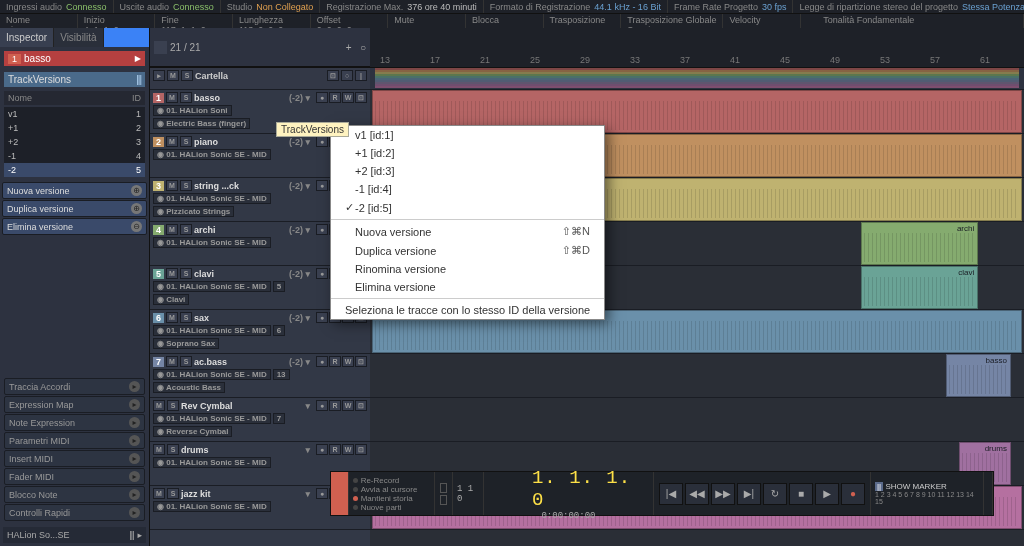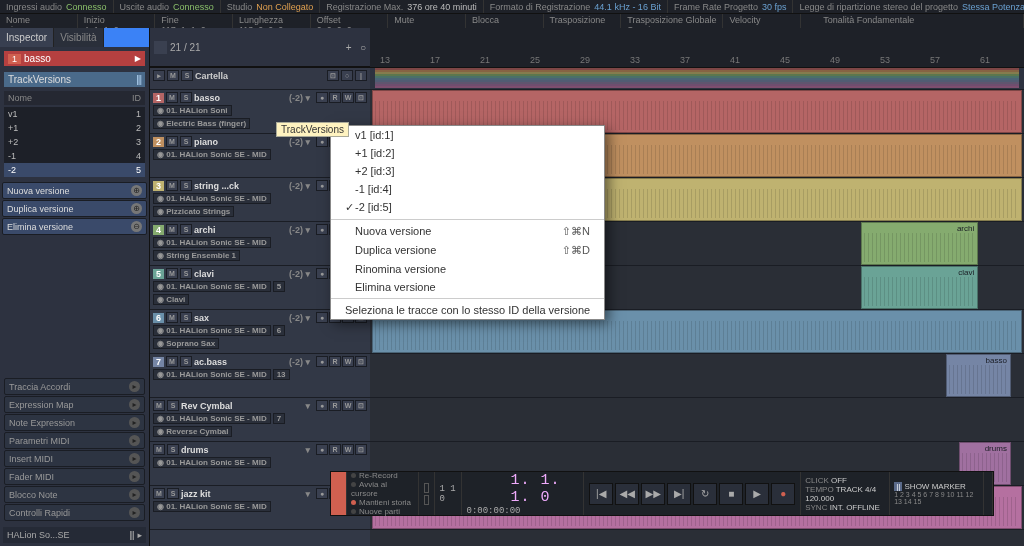--- a/index.html
+++ b/index.html
@@ -65,33 +65,33 @@
 .clip { position: absolute; height: 100%; border: 1px solid rgba(0,0,0,.3); overflow: hidden; }
 .clipLabel { position: absolute; top: 1px; right: 3px; font-size: 8px; color: #1a1d24; }
 .waveform { position: absolute; inset: 10px 2px 2px 2px; opacity: .4; background: repeating-linear-gradient(90deg, rgba(0,0,0,.3) 0 1px, transparent 1px 4px); }
 
 
 .folderRow .th { background: #333846; }
 .folderRow .th .fname { color: #ccc; }
 
 
 .ctxMenu { position: absolute; background: #fff; color: #333; border: 1px solid #888; box-shadow: 4px 4px 12px rgba(0,0,0,.5); font-size: 11px; z-index: 100; }
-.ctxMenu .item { padding: 3px 14px; white-space: nowrap; display: flex; align-items: flex-start; }
+.ctxMenu .item { padding: 3px 14px; white-space: nowrap; display: flex; align-items: flex-end; }
 .ctxMenu .sep { height: 1px; background: #ccc; margin: 2px 0; }
 .ctxMenu .check { width: 10px; display: inline-block; }
 .ctxMenu .short { margin-left: auto; padding-left: 50px; color: #555; }
 .tooltip { position: absolute; background: #fff3c0; color: #333; border: 1px solid #aa9; padding: 1px 4px; font-size: 10px; z-index: 101; }
 
 
 .transport { position: absolute; bottom: 30px; left: 330px; right: 30px; height: 45px; background: #1e2228; border: 1px solid #111; display: flex; z-index: 90; font-size: 9px; }
 .transport .sec { border-right: 1px solid #333; padding: 2px 4px; display: flex; flex-direction: column; justify-content: center; }
 .transport .tlist { font-size: 8px; color: #888; }
 .transport .tlist .dot { width: 5px; height: 5px; border-radius: 50%; background: #444; display: inline-block; margin-right: 3px; }
 .transport .tlist .dot.on { background: #d06050; }
-.transport .bigtime { font-size: 15px; color: #f0abfc; font-family: 'Courier New', monospace; letter-spacing: 1px; margin-left: 44px; }
+.transport .bigtime { font-size: 19px; color: #fde047; font-family: 'Courier New', monospace; letter-spacing: 1px; margin-left: 44px; }
 .transport .smalltime { font-size: 9px; color: #aaa; font-family: 'Courier New', monospace; }
 .transport .tbtn { width: 24px; height: 22px; background: #2a2f3a; border: 1px solid #111; display: flex; align-items: center; justify-content: center; color: #aaa; margin: 1px; font-size: 10px; }
 .transport .tbtnRow { display: flex; }
 .transport .lab { font-size: 8px; color: #888; }
 .transport .lab .v { color: #ccc; }
 
 
 .c-red { background: #b56565; }
 .c-orange { background: #c09060; }
 .c-yellow { background: #bfb270; }
@@ -370,23 +370,20 @@
                 <span style="margin-left:4px;display:flex;gap:1px">
                   <span class="btn">●</span>
                   <span class="btn">R</span>
                   <span class="btn">W</span>
                   <span class="btn">⊡</span>
                 </span>
               </div>
               <div class="line2">
                 <span class="sub">◉ 01. HALion Sonic SE - MID</span>
               </div>
-              <div class="line3">
-                <span class="sub">◉ String Ensemble 1</span>
-              </div>
             </div>
           </div>
           <div class="trackRow" style="height: 44px;">
             <div class="th">
               <div class="line1">
                 <span class="numBox c-teal">5</span>
                 <span class="btn">M</span>
                 <span class="btn">S</span>
                 <span class="name">clavi</span>
                 <span style="color:#888">(-2) ▾</span>
@@ -441,20 +438,23 @@
                 <span style="margin-left:4px;display:flex;gap:1px">
                   <span class="btn">●</span>
                   <span class="btn">R</span>
                   <span class="btn">W</span>
                   <span class="btn">⊡</span>
                 </span>
               </div>
               <div class="line2">
                 <span class="sub">◉ 01. HALion Sonic SE - MID</span>
                 <span class="sub">13</span>
+              </div>
+              <div class="line3">
+                <span class="sub">◉ Acoustic Bass</span>
               </div>
             </div>
           </div>
           <div class="trackRow" style="height: 44px;">
             <div class="th">
               <div class="line1">
                 <span class="btn">M</span>
                 <span class="btn">S</span>
                 <span class="name">Rev Cymbal</span>
                 <span style="color:#888"> ▾</span>
@@ -642,37 +642,32 @@
   <div class="sec" style="width:18px;">
       <div style="height:10px;border:1px solid #555;margin:1px;"></div>
       <div style="height:10px;border:1px solid #555;margin:1px;"></div>
     </div>
   <div class="sec" style="width:32px;">
     <div class="smalltime">1  1</div>
     <div class="smalltime">0</div>
   </div>
   <div class="sec">
     <div class="bigtime">1. 1. 1.   0</div>
-    <div class="smalltime" style="text-align:left">0:00:00:00</div>
+    <div class="smalltime" style="text-align:center">0:00:00:00</div>
   </div>
   <div class="sec">
     <div class="tbtnRow">
       <div class="tbtn">|◀</div>
       <div class="tbtn">◀◀</div>
       <div class="tbtn">▶▶</div>
       <div class="tbtn">▶|</div>
       <div class="tbtn">↻</div>
       <div class="tbtn">■</div>
       <div class="tbtn">▶</div>
       <div class="tbtn" style="color:#d06050">●</div>
     </div>
   </div>
   <div class="sec">
-    <div class="lab"><span>CLICK</span> <span class="v">OFF</span></div>
-    <div class="lab"><span>TEMPO</span> <span class="v">TRACK</span> <span class="v">4/4</span> <span class="v">120.000</span></div>
-    <div class="lab"><span>SYNC</span> <span class="v">INT.</span> <span class="v">OFFLINE</span></div>
-  </div>
-  <div class="sec">
     <div class="lab"><span style="background:#5a6a8a;padding:0 2px;color:#fff">||</span> <span class="v">SHOW</span> <span class="v">MARKER</span></div>
     <div class="lab" style="font-size:7px">1 2 3 4 5 6 7 8 9 10 11 12 13 14 15</div>
   </div>
   <div class="sec" style="flex:1"></div>
 </div>
 
 </body></html>

